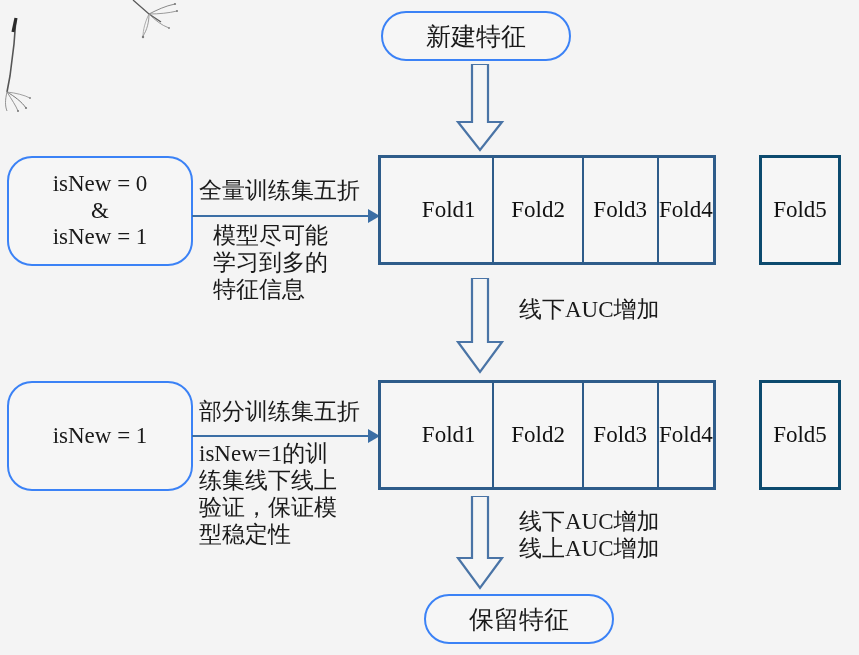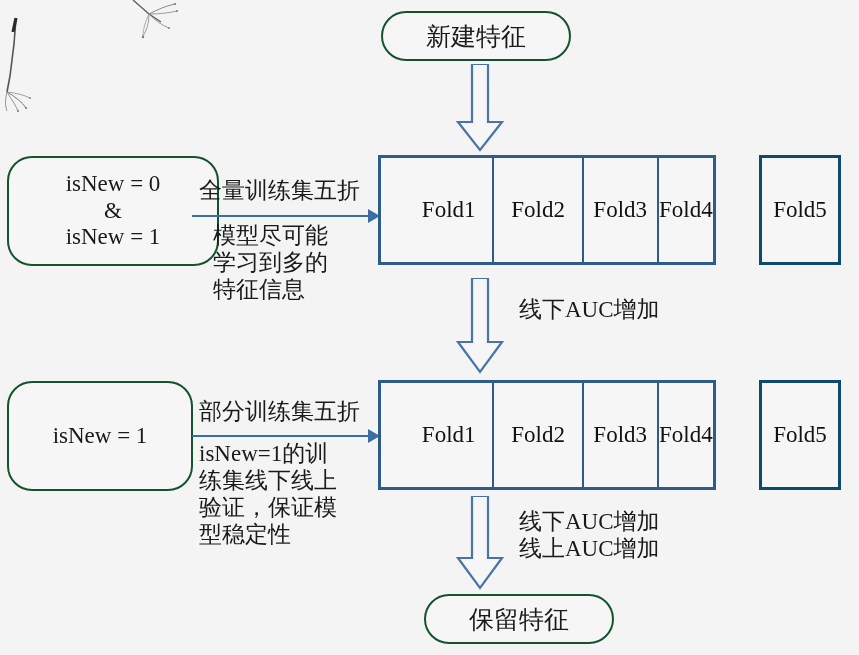--- a/index.html
+++ b/index.html
@@ -23,21 +23,21 @@
   .sketch {
     position: absolute;
     pointer-events: none;
   }
 
   
   .round-box {
     position: absolute;
     box-sizing: border-box;
     background: #f6f6f6;
-    border: 2px solid #14532d;
+    border: 2px solid #3b82f6;
     border-radius: 25px;
     display: flex;
     align-items: center;
     justify-content: center;
     text-align: center;
     color: #1a1a1a;
   }
   .round-box .lines {
     line-height: 1.15;
   }
@@ -53,21 +53,21 @@
     left: 381px;
     top: 594px;
     width: 190px;
     height: 50px;
     font-size: 25px;
     margin-left: 43px;
   }
   #box-isnew-both {
     left: 7px;
     top: 156px;
-    width: 212px;
+    width: 186px;
     height: 110px;
     font-size: 23px;
   }
   #box-isnew-one {
     left: 7px;
     top: 381px;
     width: 186px;
     height: 110px;
     font-size: 23px;
   }

